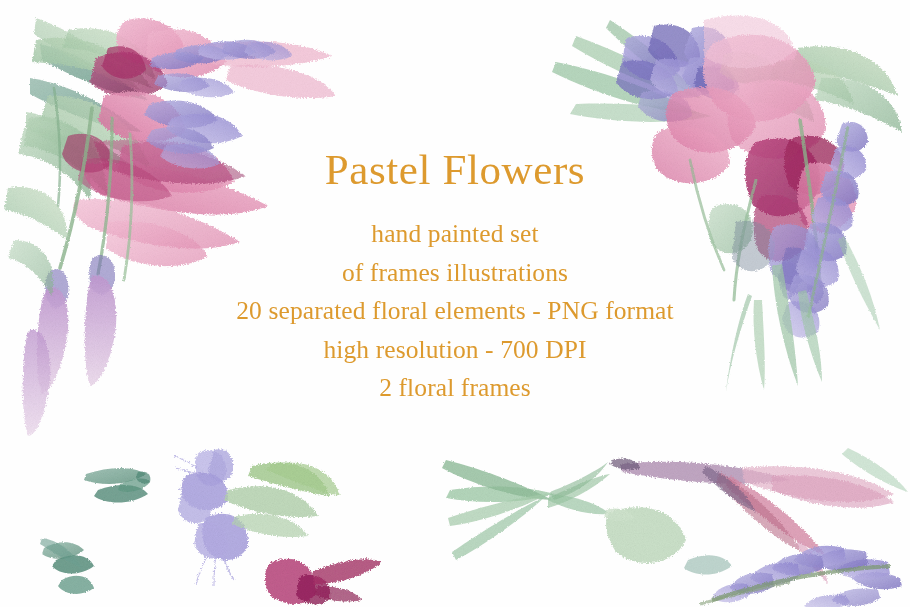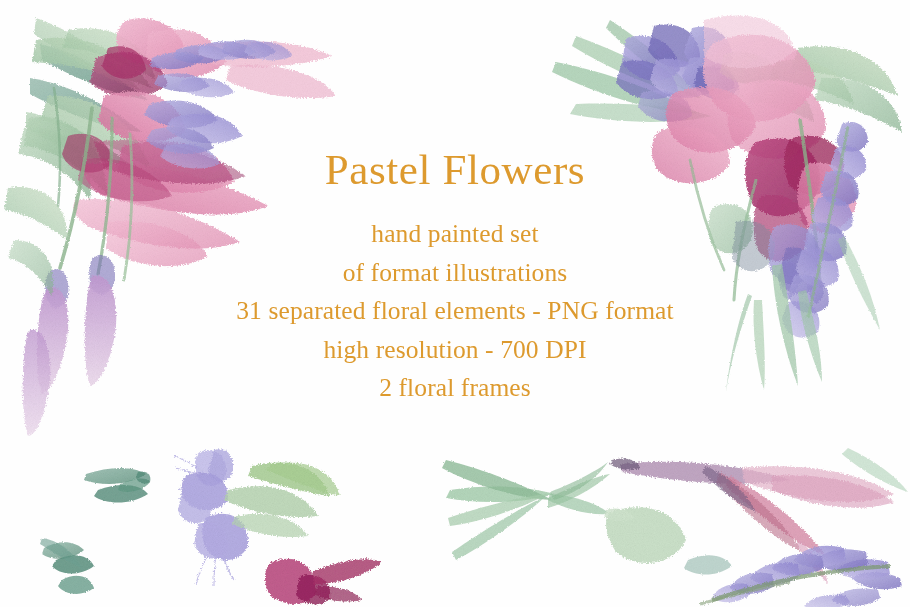--- a/index.html
+++ b/index.html
@@ -374,19 +374,19 @@
 
       <g filter="url(#wc3)" opacity=".45">
         <path d="M848 448 C 874 460, 896 476, 908 492 C 884 484, 858 468, 842 454 Z" fill="#9cc9a6"></path>
       </g>
     </g>
   </svg>
 
   <div id="textblock">
     <h1 id="title">Pastel Flowers</h1>
     <p class="sub">hand painted set</p>
-    <p class="sub">of format illustrations</p>
-    <p class="sub">31 separated floral elements - PNG format</p>
+    <p class="sub">of frames illustrations</p>
+    <p class="sub">20 separated floral elements - PNG format</p>
     <p class="sub">high resolution - 700 DPI</p>
     <p class="sub">2 floral frames</p>
   </div>
 
 </div>
 
 </body></html>

